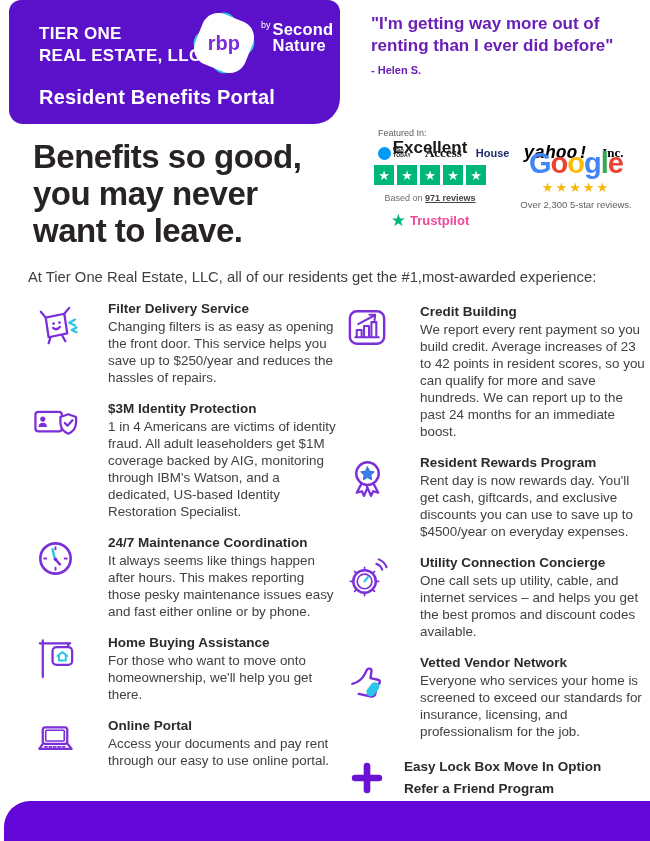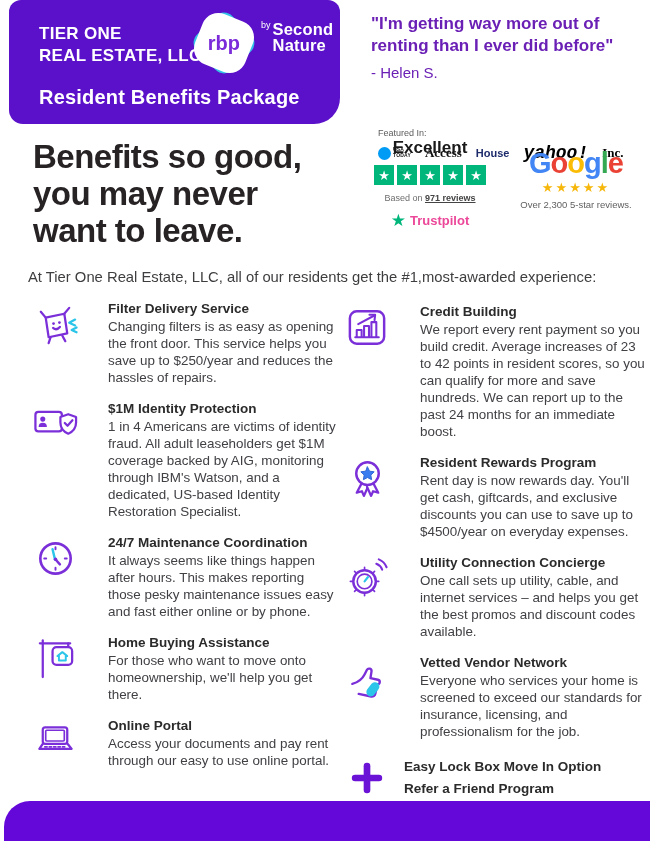--- a/index.html
+++ b/index.html
@@ -18,21 +18,21 @@
                 border-radius:17px;transform:rotate(22deg);display:flex;align-items:center;justify-content:center;}
   .rbp-squircle span{transform:rotate(-22deg);color:#7b2bd9;font-weight:800;font-size:20px;}
   .by-brand{position:absolute;left:74px;top:12px;color:#fff;}
   .by-brand .by{font-size:9px;vertical-align:top;position:relative;top:-2px;margin-right:2px;font-weight:400;}
   .brand-lines{display:inline-block;font-weight:700;font-size:16.5px;line-height:.95;letter-spacing:.2px;}
   .package-title{position:absolute;left:30px;bottom:15px;color:#fff;font-weight:700;font-size:20px;letter-spacing:.2px;}
 
   
   .testimonial{position:absolute;left:371px;top:13px;width:278px;color:#6a1fb5;}
   .quote{font-size:17px;font-weight:700;line-height:1.28;}
-  .attribution{margin-top:7px;font-size:15px;font-weight:400;}
+  .attribution{margin-top:7px;font-size:11px;font-weight:700;}
 
   
   .featured{position:absolute;left:378px;top:95px;width:265px;margin-top:33px;}
   .featured-label{font-size:9px;color:#5c5c5c;}
   .logo-row{margin-top:5px;display:flex;align-items:center;gap:14px;}
   .usat{display:flex;align-items:center;gap:2px;}
   .usat-circle{width:13px;height:13px;border-radius:50%;background:#009bf5;}
   .usat-text{font-size:5px;font-weight:700;line-height:1.15;color:#111;letter-spacing:.2px;}
   .logo-forbes{font-family:"Liberation Serif",serif;font-weight:700;font-size:13px;color:#111;}
   .logo-house{font-weight:800;font-size:11px;color:#1d2b6b;text-align:right;}
@@ -91,21 +91,21 @@
     </div>
     <div class="rbp-group">
       <div class="rbp-diamond"></div>
       <div class="rbp-squircle">
         <span>rbp</span>
       </div>
       <div class="by-brand">
         <span class="by">by</span><span class="brand-lines"><span>Second</span><br><span>Nature</span></span>
       </div>
     </div>
-    <div class="package-title">Resident Benefits Package</div>
+    <div class="package-title">Resident Benefits Portal</div>
   </div>
 
   <div class="testimonial">
     <div class="quote">
       <div>"I'm getting way more out of</div>
       <div>renting than I ever did before"</div>
     </div>
     <div class="attribution">- Helen S.</div>
   </div>
 
@@ -183,21 +183,21 @@
       <span class="icon-cell">
         <svg viewBox="0 0 48 48" fill="none" stroke="#7b2fd9" stroke-width="2.3" stroke-linecap="round" stroke-linejoin="round">
           <rect x="3.5" y="11" width="27" height="20" rx="3"></rect>
           <circle cx="11" cy="18.5" r="2.6" fill="#7b2fd9" stroke="none"></circle>
           <path d="M6.8 26.5 a4.2 4.2 0 0 1 8.4 0 Z" fill="#7b2fd9" stroke="none"></path>
           <path d="M37 13.5 l8 2.8 v5.7 c0 6-3.8 9.6-8 11.4 c-4.2-1.8-8-5.4-8-11.4 v-5.7 Z" fill="#ffffff"></path>
           <path d="M33.5 22.5 l2.8 2.8 5-5.6"></path>
         </svg>
       </span>
       <div class="text">
-        <div class="b-title">$1M Identity Protection</div>
+        <div class="b-title">$3M Identity Protection</div>
         <div class="b-desc">1 in 4 Americans are victims of identity fraud. All adult leaseholders get $1M coverage backed by AIG, monitoring through IBM's Watson, and a dedicated, US-based Identity Restoration Specialist.</div>
       </div>
     </div>
 
     <div class="benefit">
       <span class="icon-cell">
         <svg viewBox="0 0 48 48" fill="none" stroke="#7b2fd9" stroke-width="2.7" stroke-linecap="round" stroke-linejoin="round">
           <circle cx="24" cy="24" r="15.5"></circle>
           <path d="M24 12.5 v2 M35.5 24 h-2 M24 35.5 v-2 M12.5 24 h2" stroke-width="2"></path>
           <path d="M23.5 25 L21 14.5" stroke="#2bc5ea" stroke-width="2.5"></path>

